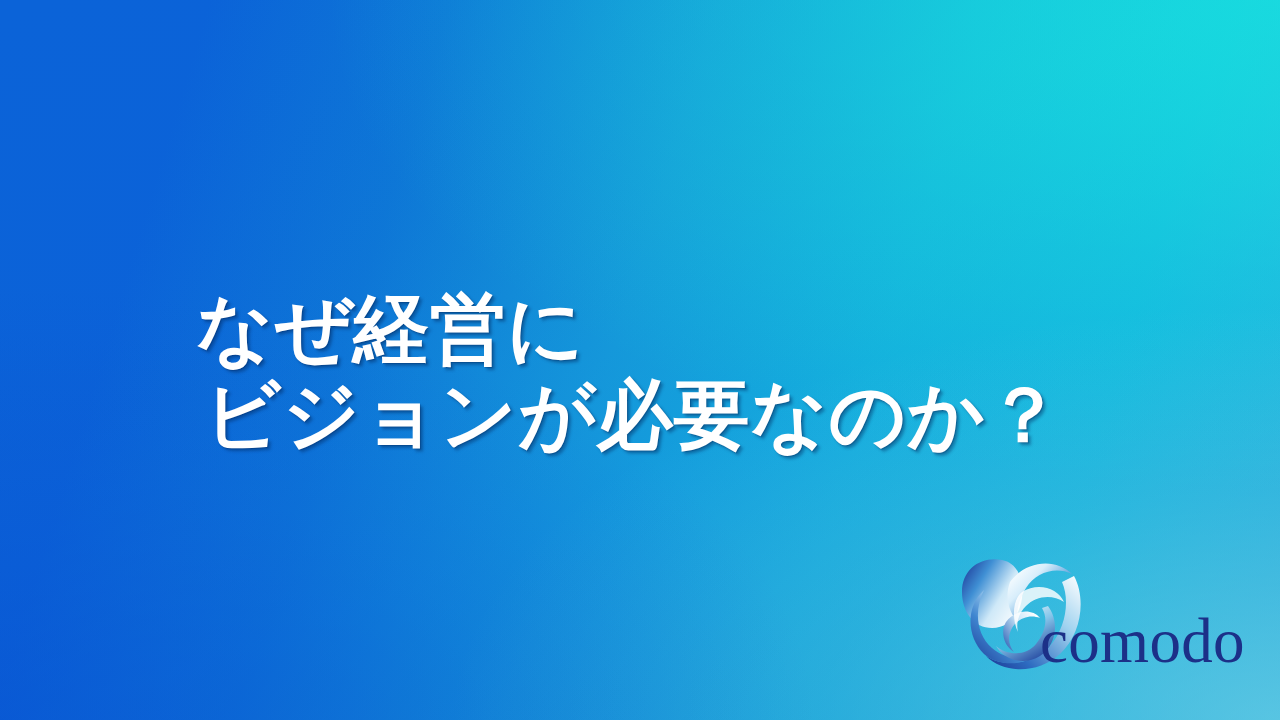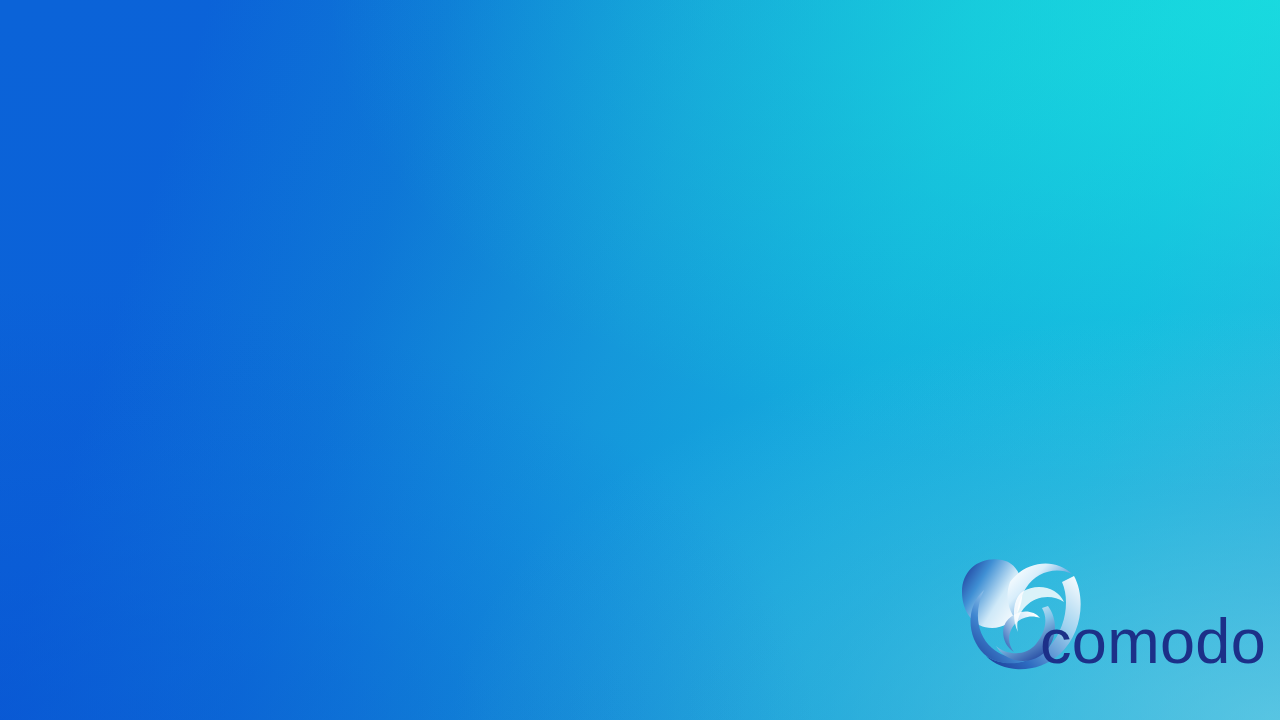--- a/index.html
+++ b/index.html
@@ -97,39 +97,43 @@
     position: absolute;
     left: 0;
     top: 0;
     width: 130px;
     height: 145px;
   }
   .logo-word {
     position: absolute;
     left: 88px;
     top: 58px;
-    font-family: Liberation Sans, sans-serif;
+    font-family: Liberation Serif, serif;
     font-size: 63px;
     line-height: 63px;
     font-weight: 400;
     color: #1c3088;
     letter-spacing: 0.005em;
   }
 </style>
 </head>
 <body>
 
 <div class="slide">
 
   <div class="bg-base"></div>
   <div class="bg-diag"></div>
   <div class="bg-corner-tr"></div>
   <div class="bg-corner-br"></div>
   <div class="bg-corner-bl"></div>
 
+  <div class="headline">
+    <div class="headline-line line-1">なぜ経営に</div>
+    <div class="headline-line line-2">ビジョンが必要なのか？</div>
+  </div>
 
   <div class="logo">
     <svg class="logo-mark" viewBox="0 0 130 145">
       <defs>
         <linearGradient id="gBlob" x1="0" y1="0.15" x2="1" y2="0.85">
           <stop offset="0%" stop-color="#1f3f9c"></stop>
           <stop offset="28%" stop-color="#3f8fd4"></stop>
           <stop offset="62%" stop-color="#cfe9f8"></stop>
           <stop offset="100%" stop-color="#ffffff"></stop>
         </linearGradient>

